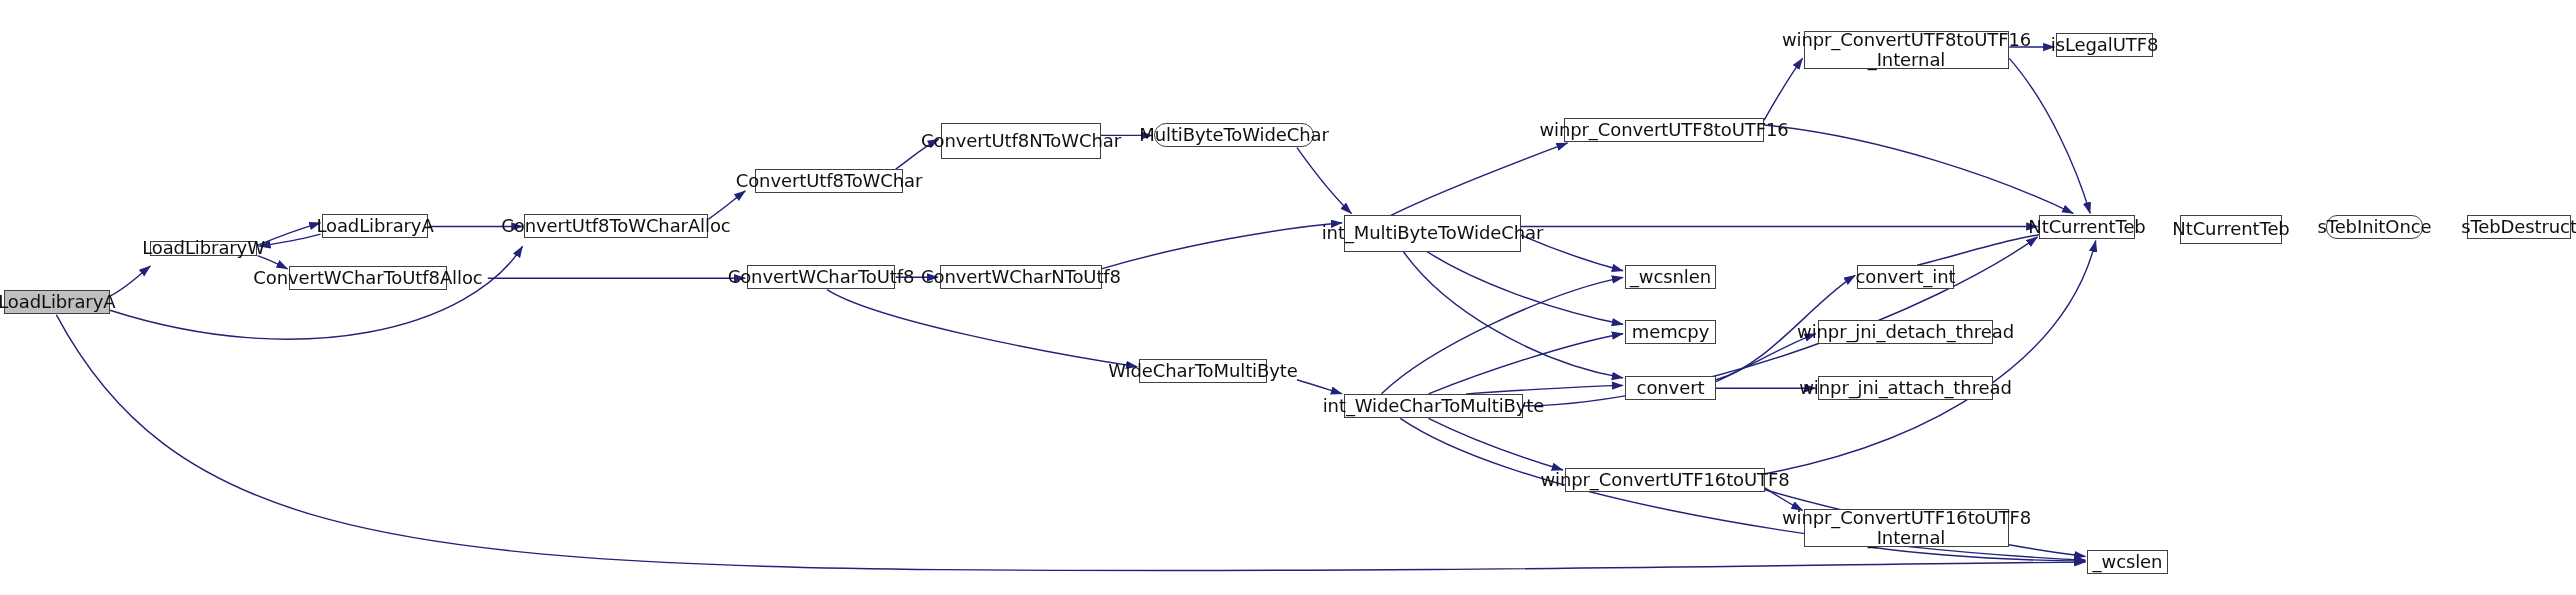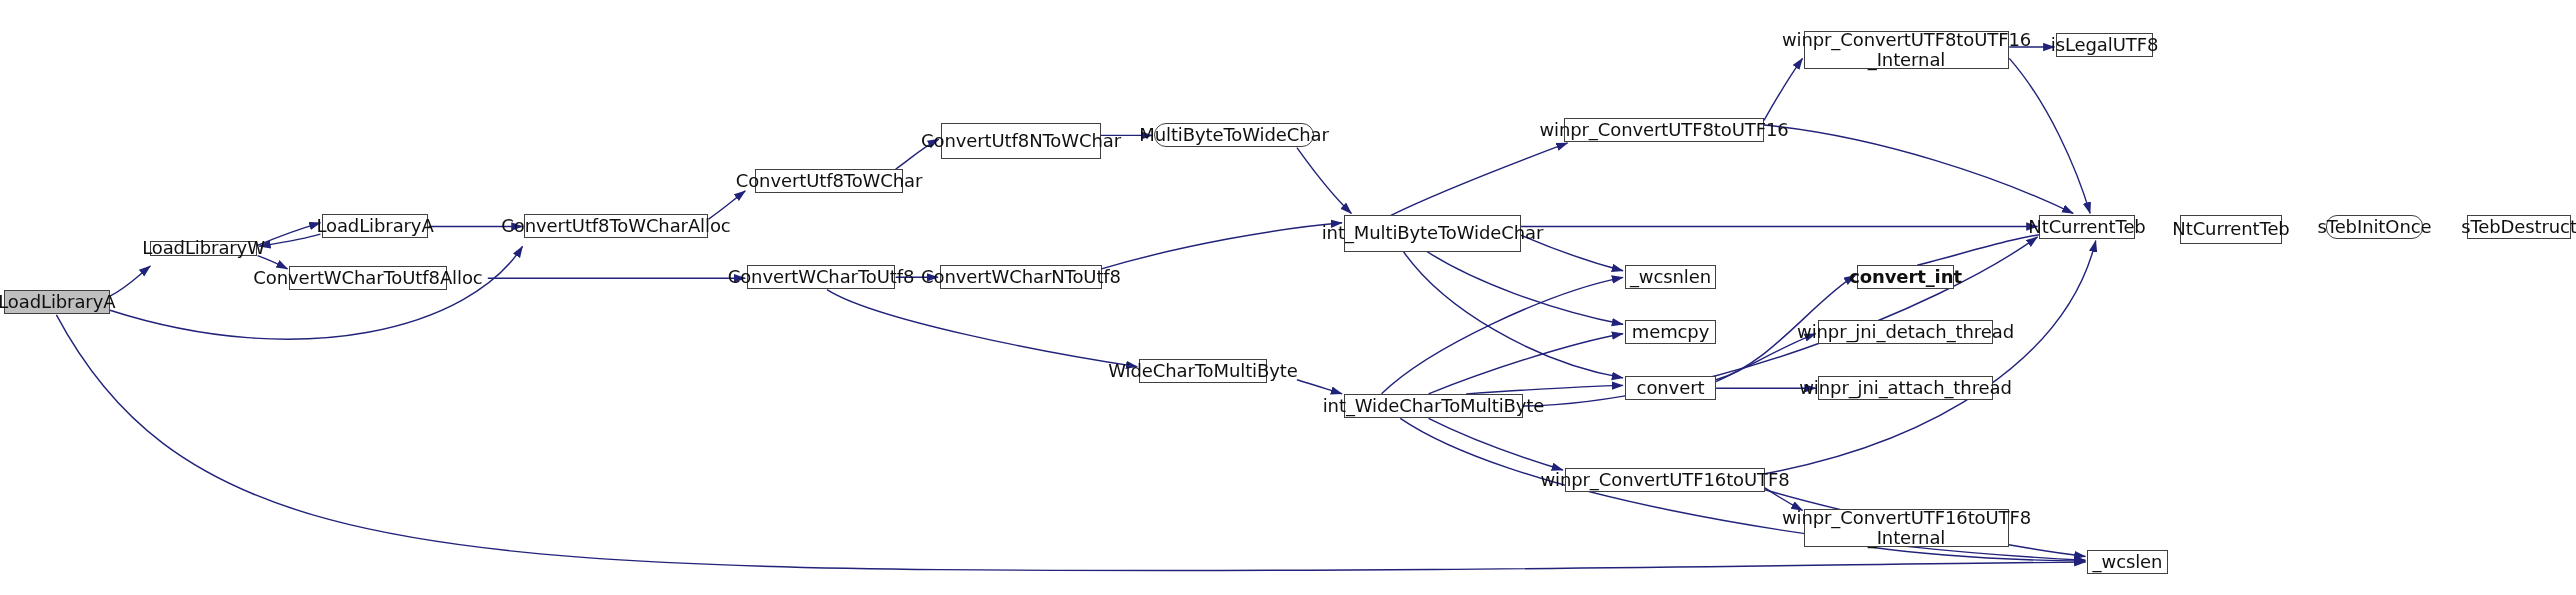--- a/index.html
+++ b/index.html
@@ -90,21 +90,21 @@
       <div class="node" style="left: 1139px; top: 359px; width: 128px; height: 24.4px;"><span>WideCharToMultiByte</span></div>
       <div class="node" style="left: 1344px; top: 215px; width: 177px; height: 37px;"><span>int_MultiByteToWideChar</span></div>
       <div class="node" style="left: 1344px; top: 394px; width: 179px; height: 24.4px;"><span>int_WideCharToMultiByte</span></div>
       <div class="node" style="left: 1564px; top: 118px; width: 200px; height: 24.4px;"><span>winpr_ConvertUTF8toUTF16</span></div>
       <div class="node" style="left: 1804px; top: 31px; width: 205px; height: 38px;"><span>winpr_ConvertUTF8toUTF16
 _Internal</span></div>
       <div class="node" style="left: 2056px; top: 33px; width: 97px; height: 24.4px;"><span>isLegalUTF8</span></div>
       <div class="node" style="left: 1625px; top: 265px; width: 91px; height: 24.4px;"><span>_wcsnlen</span></div>
       <div class="node" style="left: 1625px; top: 320px; width: 91px; height: 24.4px;"><span>memcpy</span></div>
       <div class="node" style="left: 1625px; top: 376px; width: 91px; height: 24.4px;"><span>convert</span></div>
-      <div class="node" style="left: 1857px; top: 265px; width: 97px; height: 24.4px; font-weight: bold;"><span>convert_int</span></div>
+      <div class="node" style="left: 1857px; top: 265px; width: 97px; height: 24.4px;"><span>convert_int</span></div>
       <div class="node" style="left: 1818px; top: 320px; width: 175px; height: 24.4px;"><span>winpr_jni_detach_thread</span></div>
       <div class="node" style="left: 1818px; top: 376px; width: 175px; height: 24.4px;"><span>winpr_jni_attach_thread</span></div>
       <div class="node" style="left: 1565px; top: 468px; width: 200px; height: 24.4px;"><span>winpr_ConvertUTF16toUTF8</span></div>
       <div class="node" style="left: 1804px; top: 509px; width: 205px; height: 38px;"><span>winpr_ConvertUTF16toUTF8
 _Internal</span></div>
       <div class="node" style="left: 2087px; top: 550px; width: 81px; height: 24.4px;"><span>_wcslen</span></div>
       <div class="node" style="left: 2039px; top: 215px; width: 96px; height: 24.4px;"><span>NtCurrentTeb</span></div>
       <div class="node" style="left: 2180px; top: 215px; width: 102px; height: 29px;"><span>NtCurrentTeb</span></div>
       <div class="node" style="left: 2326px; top: 215px; width: 97px; height: 24.4px; border-radius: 11px;"><span>sTebInitOnce</span></div>
       <div class="node" style="left: 2467px; top: 215px; width: 104px; height: 24.4px;"><span>sTebDestruct</span></div>

